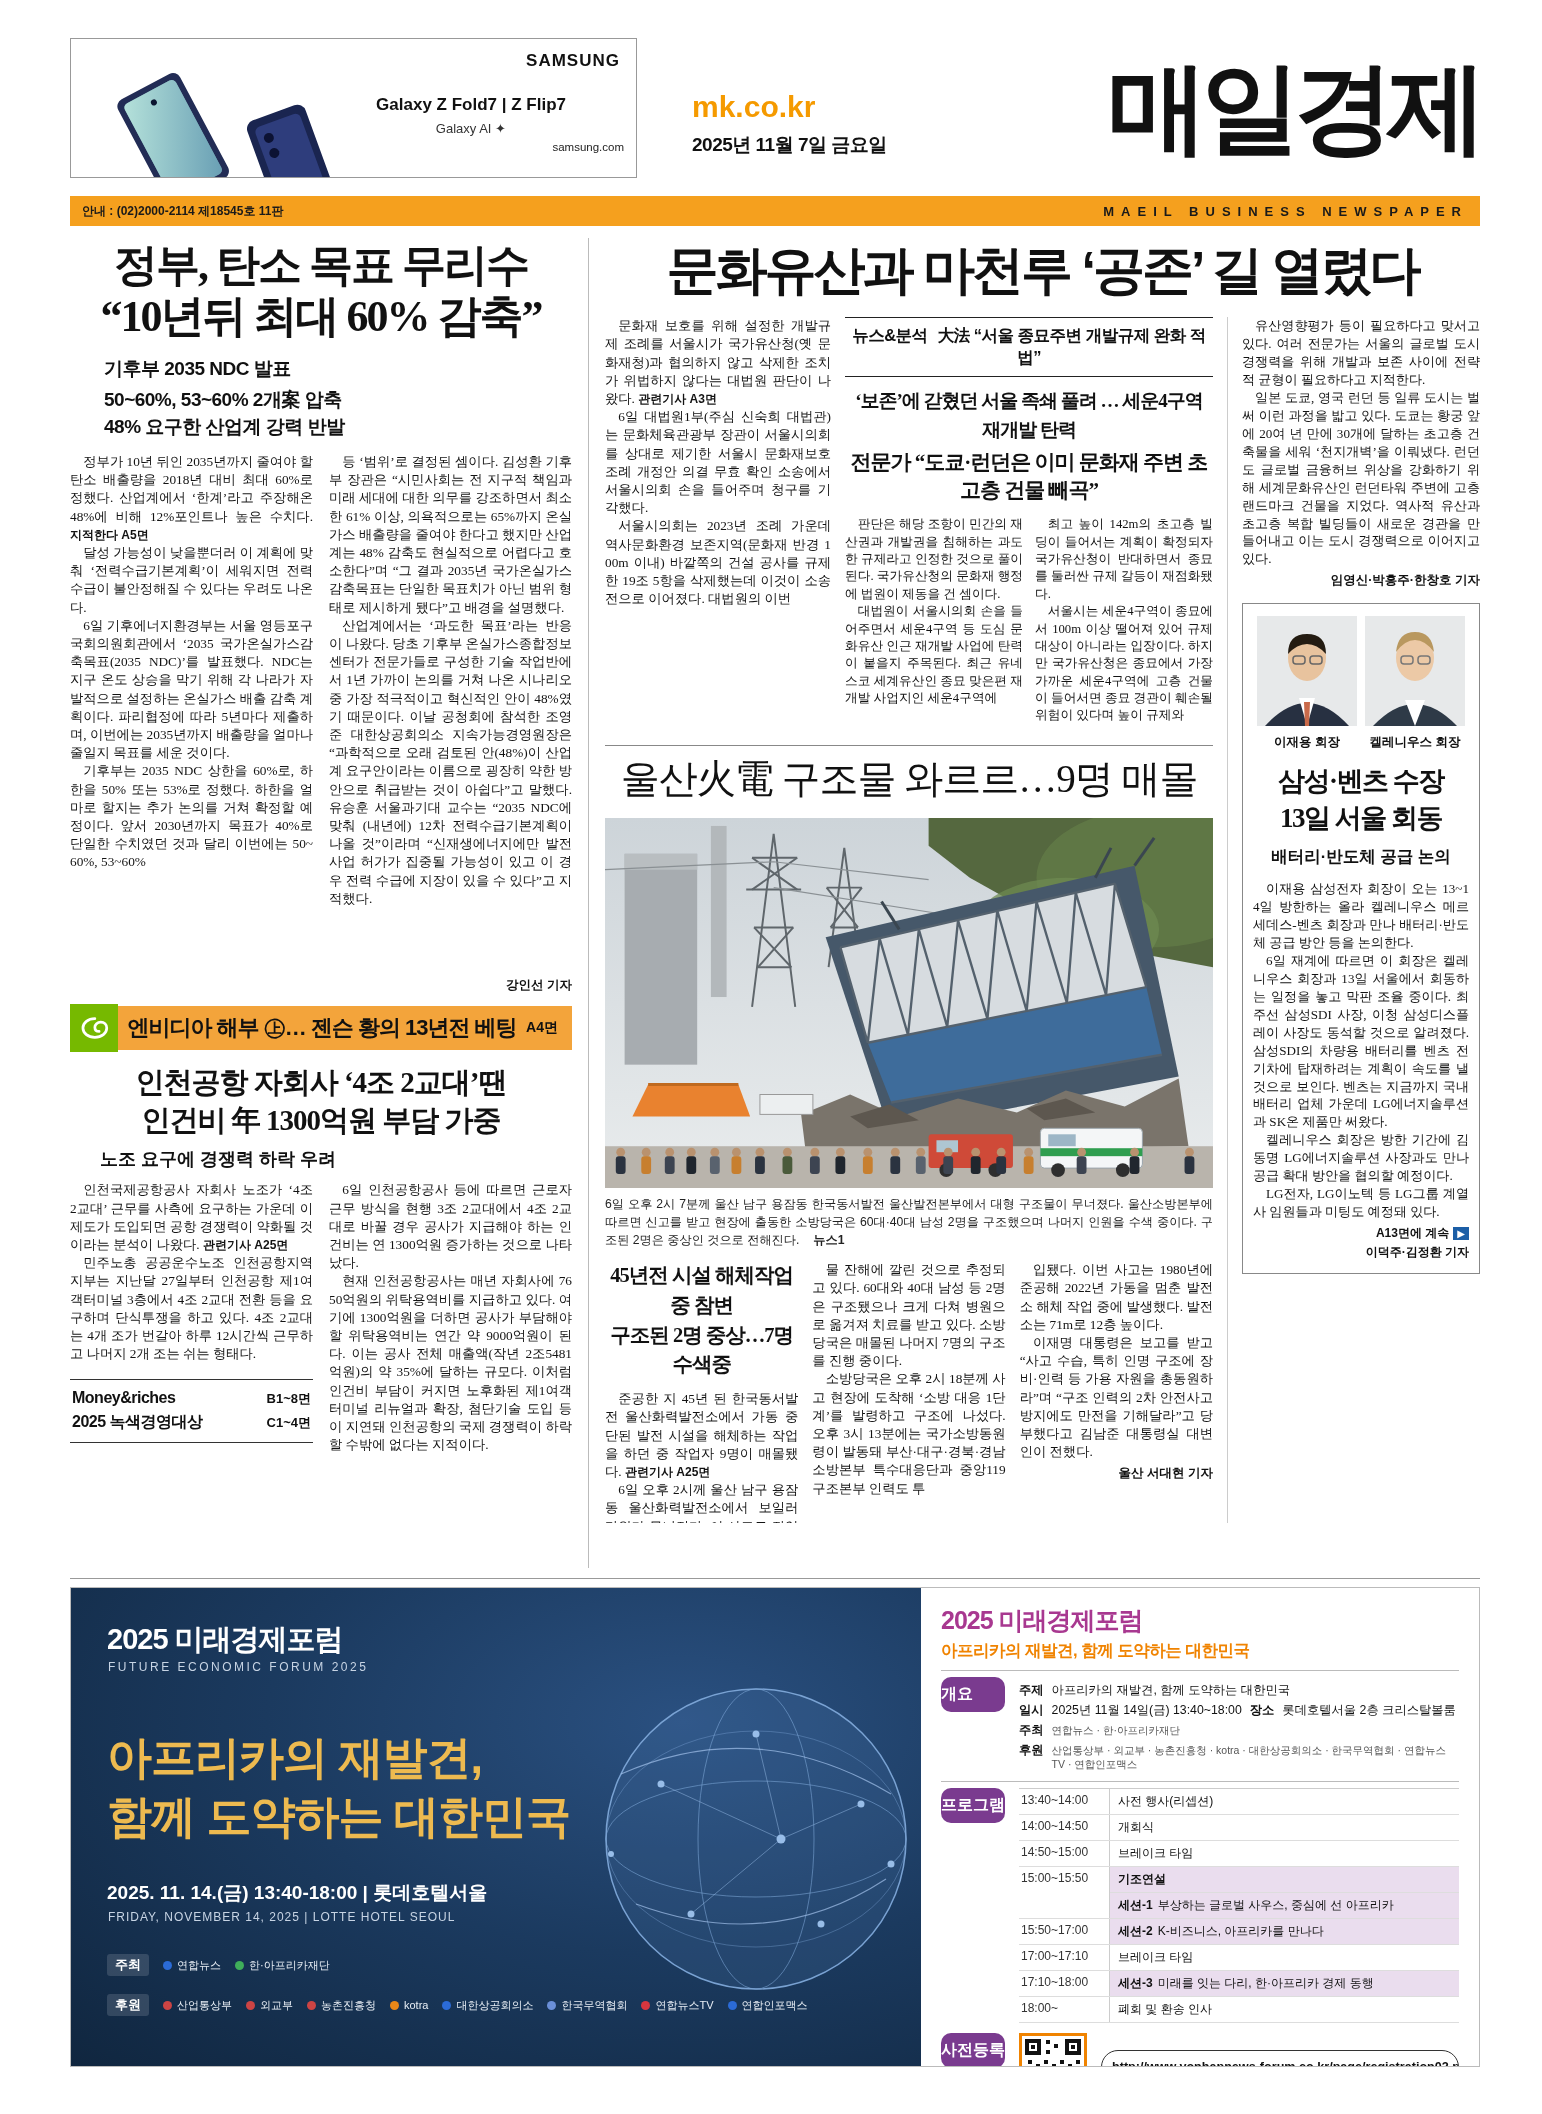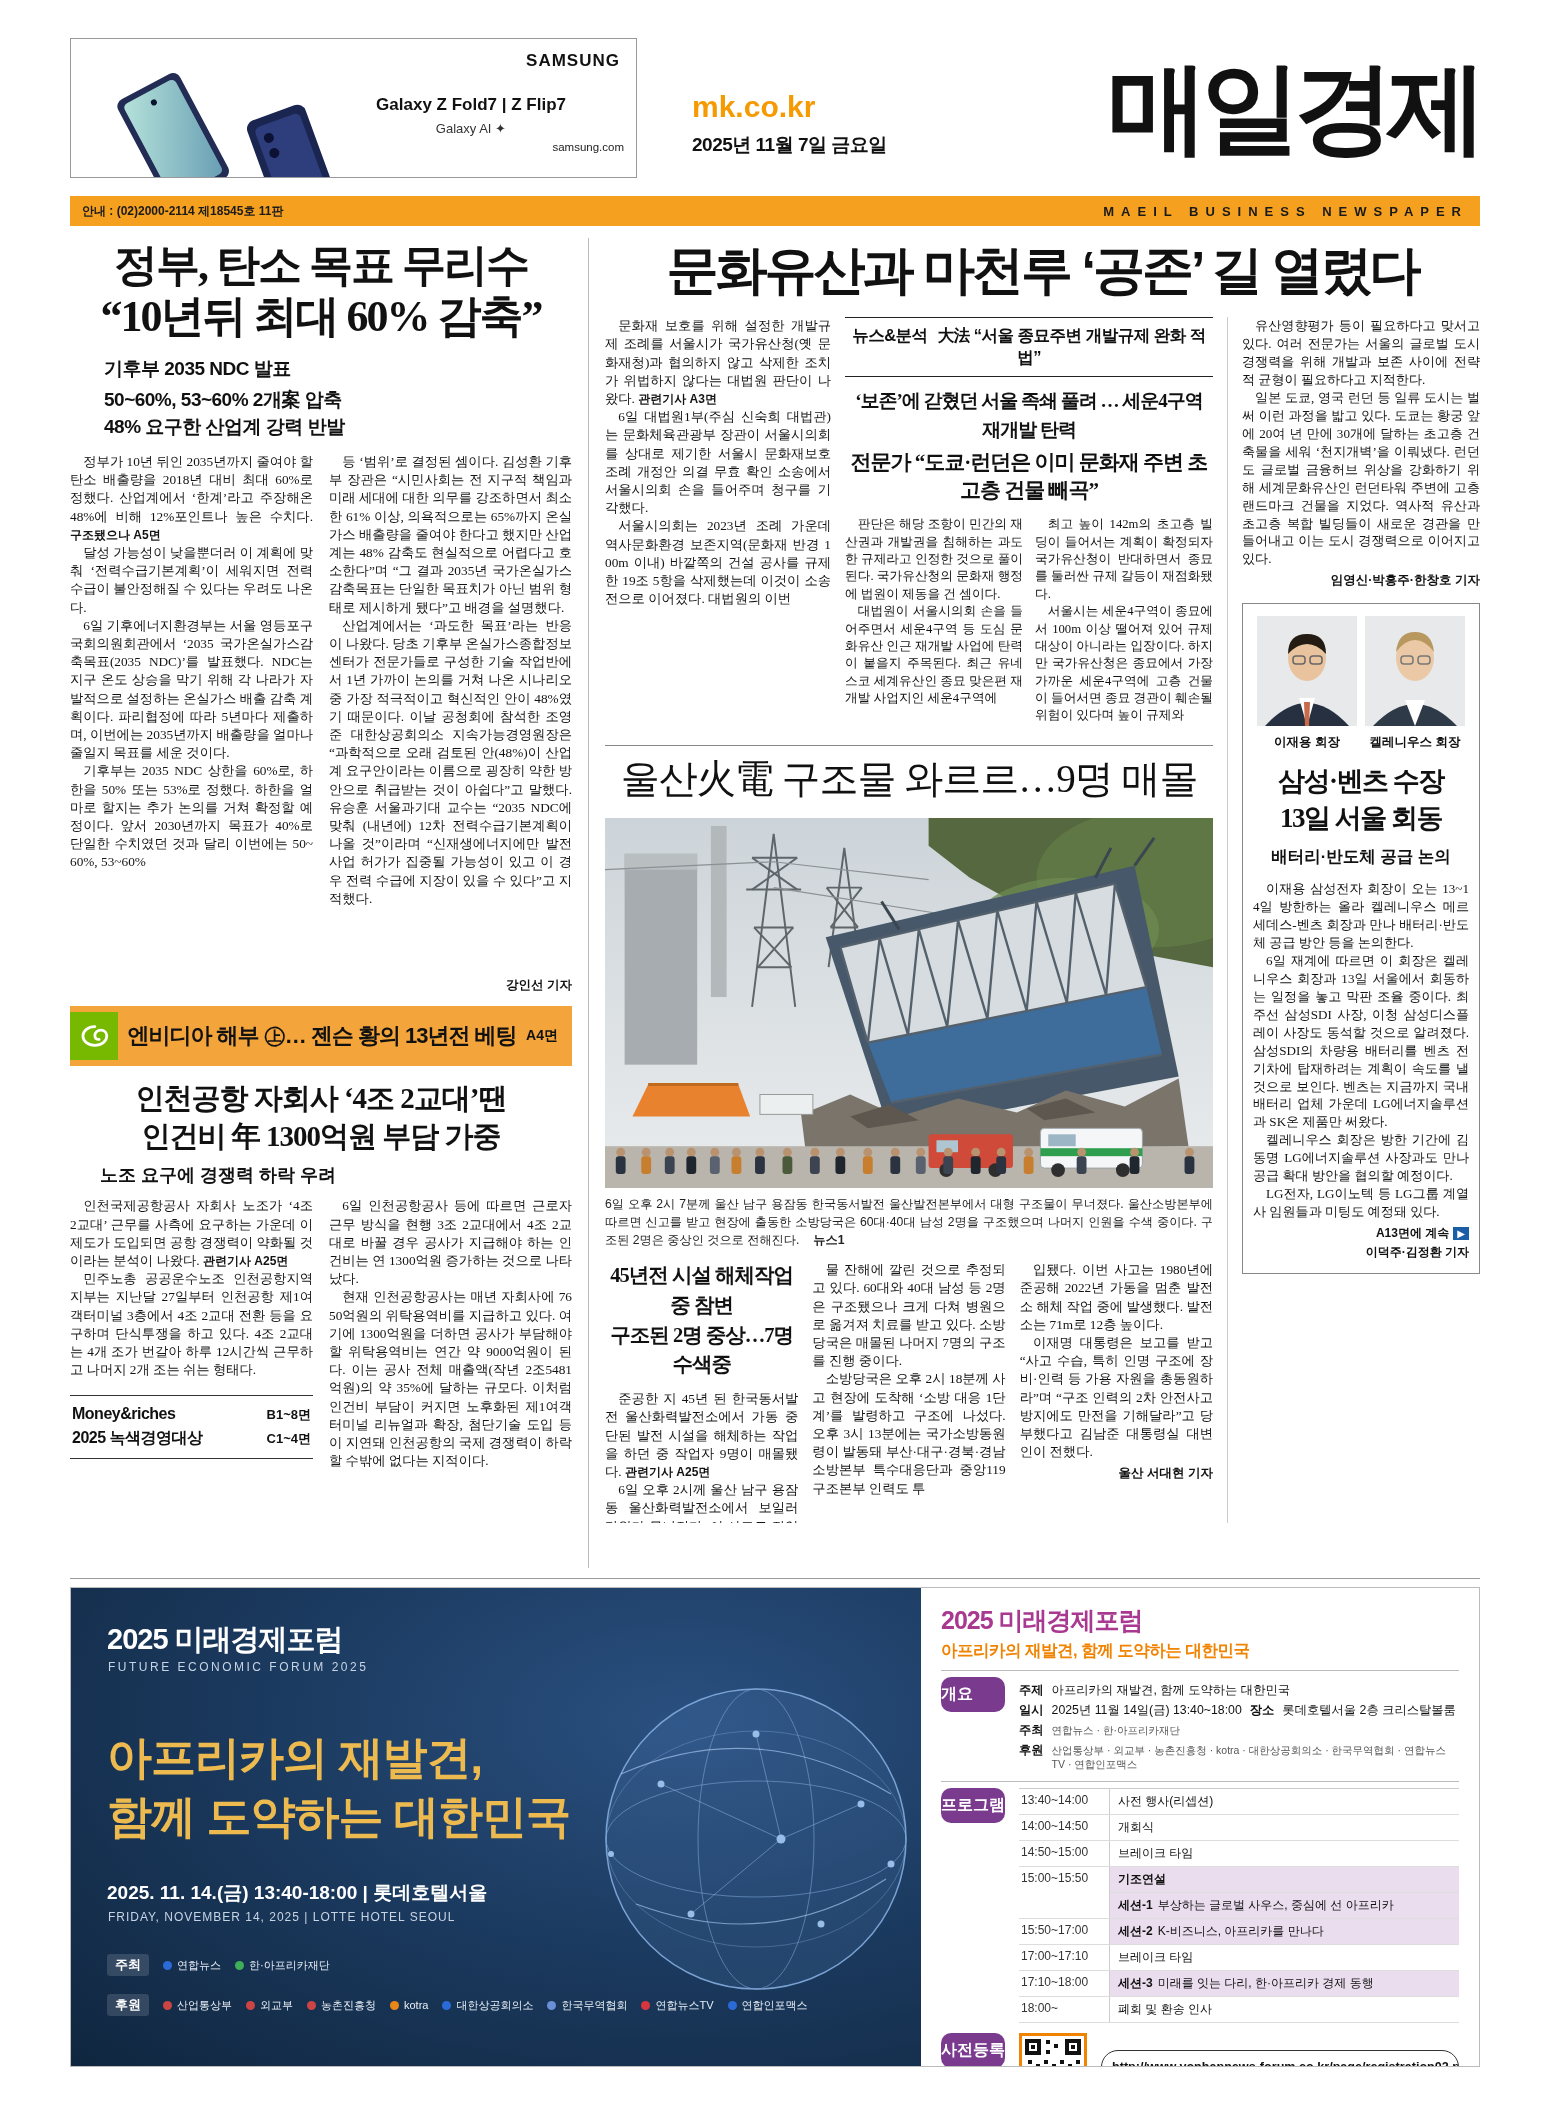--- a/index.html
+++ b/index.html
@@ -30,21 +30,21 @@
   .byline-row{text-align:right;font-weight:800;font-size:12.5px;margin-top:4px;}
   .two-col{display:flex;gap:16px;}
   .tc{flex:1;overflow:hidden;}
   
   .a1-h{font-family:"Liberation Serif","DejaVu Serif",serif;font-weight:700;font-size:44px;line-height:1.16;text-align:center;letter-spacing:-2px;margin:2px 0 14px;}
   .a1-subs{padding-left:34px;margin-bottom:12px;}
   .kicker{font-size:19px;font-weight:800;margin-bottom:5px;letter-spacing:-0.5px;}
   .subline{font-size:19px;font-weight:600;line-height:1.42;letter-spacing:-0.5px;}
   .carbon-body .tc{height:520px;}
   
-  .nv{display:flex;align-items:center;background:#F3A43B;height:60px;margin:12px 0 14px;}
+  .nv{display:flex;align-items:center;background:#F3A43B;height:44px;margin:12px 0 14px;}
   .nv-logo{width:48px;height:48px;background:#76B900;flex:none;display:flex;align-items:center;justify-content:center;}
   .nv-text{flex:1;text-align:center;font-size:22px;font-weight:800;letter-spacing:-1px;}
   .nv-page{font-size:14px;font-weight:700;padding-right:14px;}
   
   .a2-h{font-family:"Liberation Serif","DejaVu Serif",serif;font-weight:700;font-size:29px;line-height:1.3;text-align:center;letter-spacing:-1px;margin:2px 0 8px;}
   .a2-kicker{font-size:18px;font-weight:800;padding-left:30px;margin:8px 0 10px;}
   .incheon-body .tc{height:380px;}
   .idx{border-top:1.5px solid #333;border-bottom:1.5px solid #333;margin-top:16px;padding:7px 2px;}
   .idx-row{display:flex;justify-content:space-between;align-items:baseline;padding:2px 0;}
   .idx-title{font-weight:800;font-size:16px;letter-spacing:-0.5px;}
@@ -172,21 +172,21 @@
           <div>정부, 탄소 목표 무리수</div>
           <div>“10년뒤 최대 60% 감축”</div>
         </div>
         <div class="a1-subs">
           <div class="kicker">기후부 2035 NDC 발표</div>
           <div class="subline">50~60%, 53~60% 2개案 압축</div>
           <div class="subline">48% 요구한 산업계 강력 반발</div>
         </div>
         <div class="two-col carbon-body">
           <div class="tc">
-            <p><span>정부가 10년 뒤인 2035년까지 줄여야 할 탄소 배출량을 2018년 대비 최대 60%로 정했다. 산업계에서 ‘한계’라고 주장해온 48%에 비해 12%포인트나 높은 수치다.</span> <b class="rel">구조됐으나 A5면</b></p>
+            <p><span>정부가 10년 뒤인 2035년까지 줄여야 할 탄소 배출량을 2018년 대비 최대 60%로 정했다. 산업계에서 ‘한계’라고 주장해온 48%에 비해 12%포인트나 높은 수치다.</span> <b class="rel">지적한다 A5면</b></p>
             <p>달성 가능성이 낮을뿐더러 이 계획에 맞춰 ‘전력수급기본계획’이 세워지면 전력 수급이 불안정해질 수 있다는 우려도 나온다.</p>
             <p>6일 기후에너지환경부는 서울 영등포구 국회의원회관에서 ‘2035 국가온실가스감축목표(2035 NDC)’를 발표했다. NDC는 지구 온도 상승을 막기 위해 각 나라가 자발적으로 설정하는 온실가스 배출 감축 계획이다. 파리협정에 따라 5년마다 제출하며, 이번에는 2035년까지 배출량을 얼마나 줄일지 목표를 세운 것이다.</p>
             <p>기후부는 2035 NDC 상한을 60%로, 하한을 50% 또는 53%로 정했다. 하한을 얼마로 할지는 추가 논의를 거쳐 확정할 예정이다. 앞서 2030년까지 목표가 40%로 단일한 수치였던 것과 달리 이번에는 50~60%, 53~60%</p>
           </div>
           <div class="tc">
             <p>등 ‘범위’로 결정된 셈이다. 김성환 기후부 장관은 “시민사회는 전 지구적 책임과 미래 세대에 대한 의무를 강조하면서 최소한 61% 이상, 의욕적으로는 65%까지 온실가스 배출량을 줄여야 한다고 했지만 산업계는 48% 감축도 현실적으로 어렵다고 호소한다”며 “그 결과 2035년 국가온실가스감축목표는 단일한 목표치가 아닌 범위 형태로 제시하게 됐다”고 배경을 설명했다.</p>
             <p>산업계에서는 ‘과도한 목표’라는 반응이 나왔다. 당초 기후부 온실가스종합정보센터가 전문가들로 구성한 기술 작업반에서 1년 가까이 논의를 거쳐 나온 시나리오 중 가장 적극적이고 혁신적인 안이 48%였기 때문이다. 이날 공청회에 참석한 조영준 대한상공회의소 지속가능경영원장은 “과학적으로 오래 검토된 안(48%)이 산업계 요구안이라는 이름으로 굉장히 약한 방안으로 취급받는 것이 아쉽다”고 말했다. 유승훈 서울과기대 교수는 “2035 NDC에 맞춰 (내년에) 12차 전력수급기본계획이 나올 것”이라며 “신재생에너지에만 발전사업 허가가 집중될 가능성이 있고 이 경우 전력 수급에 지장이 있을 수 있다”고 지적했다.</p>
           </div>
         </div>
         <div class="byline-row">강인선 기자</div>

